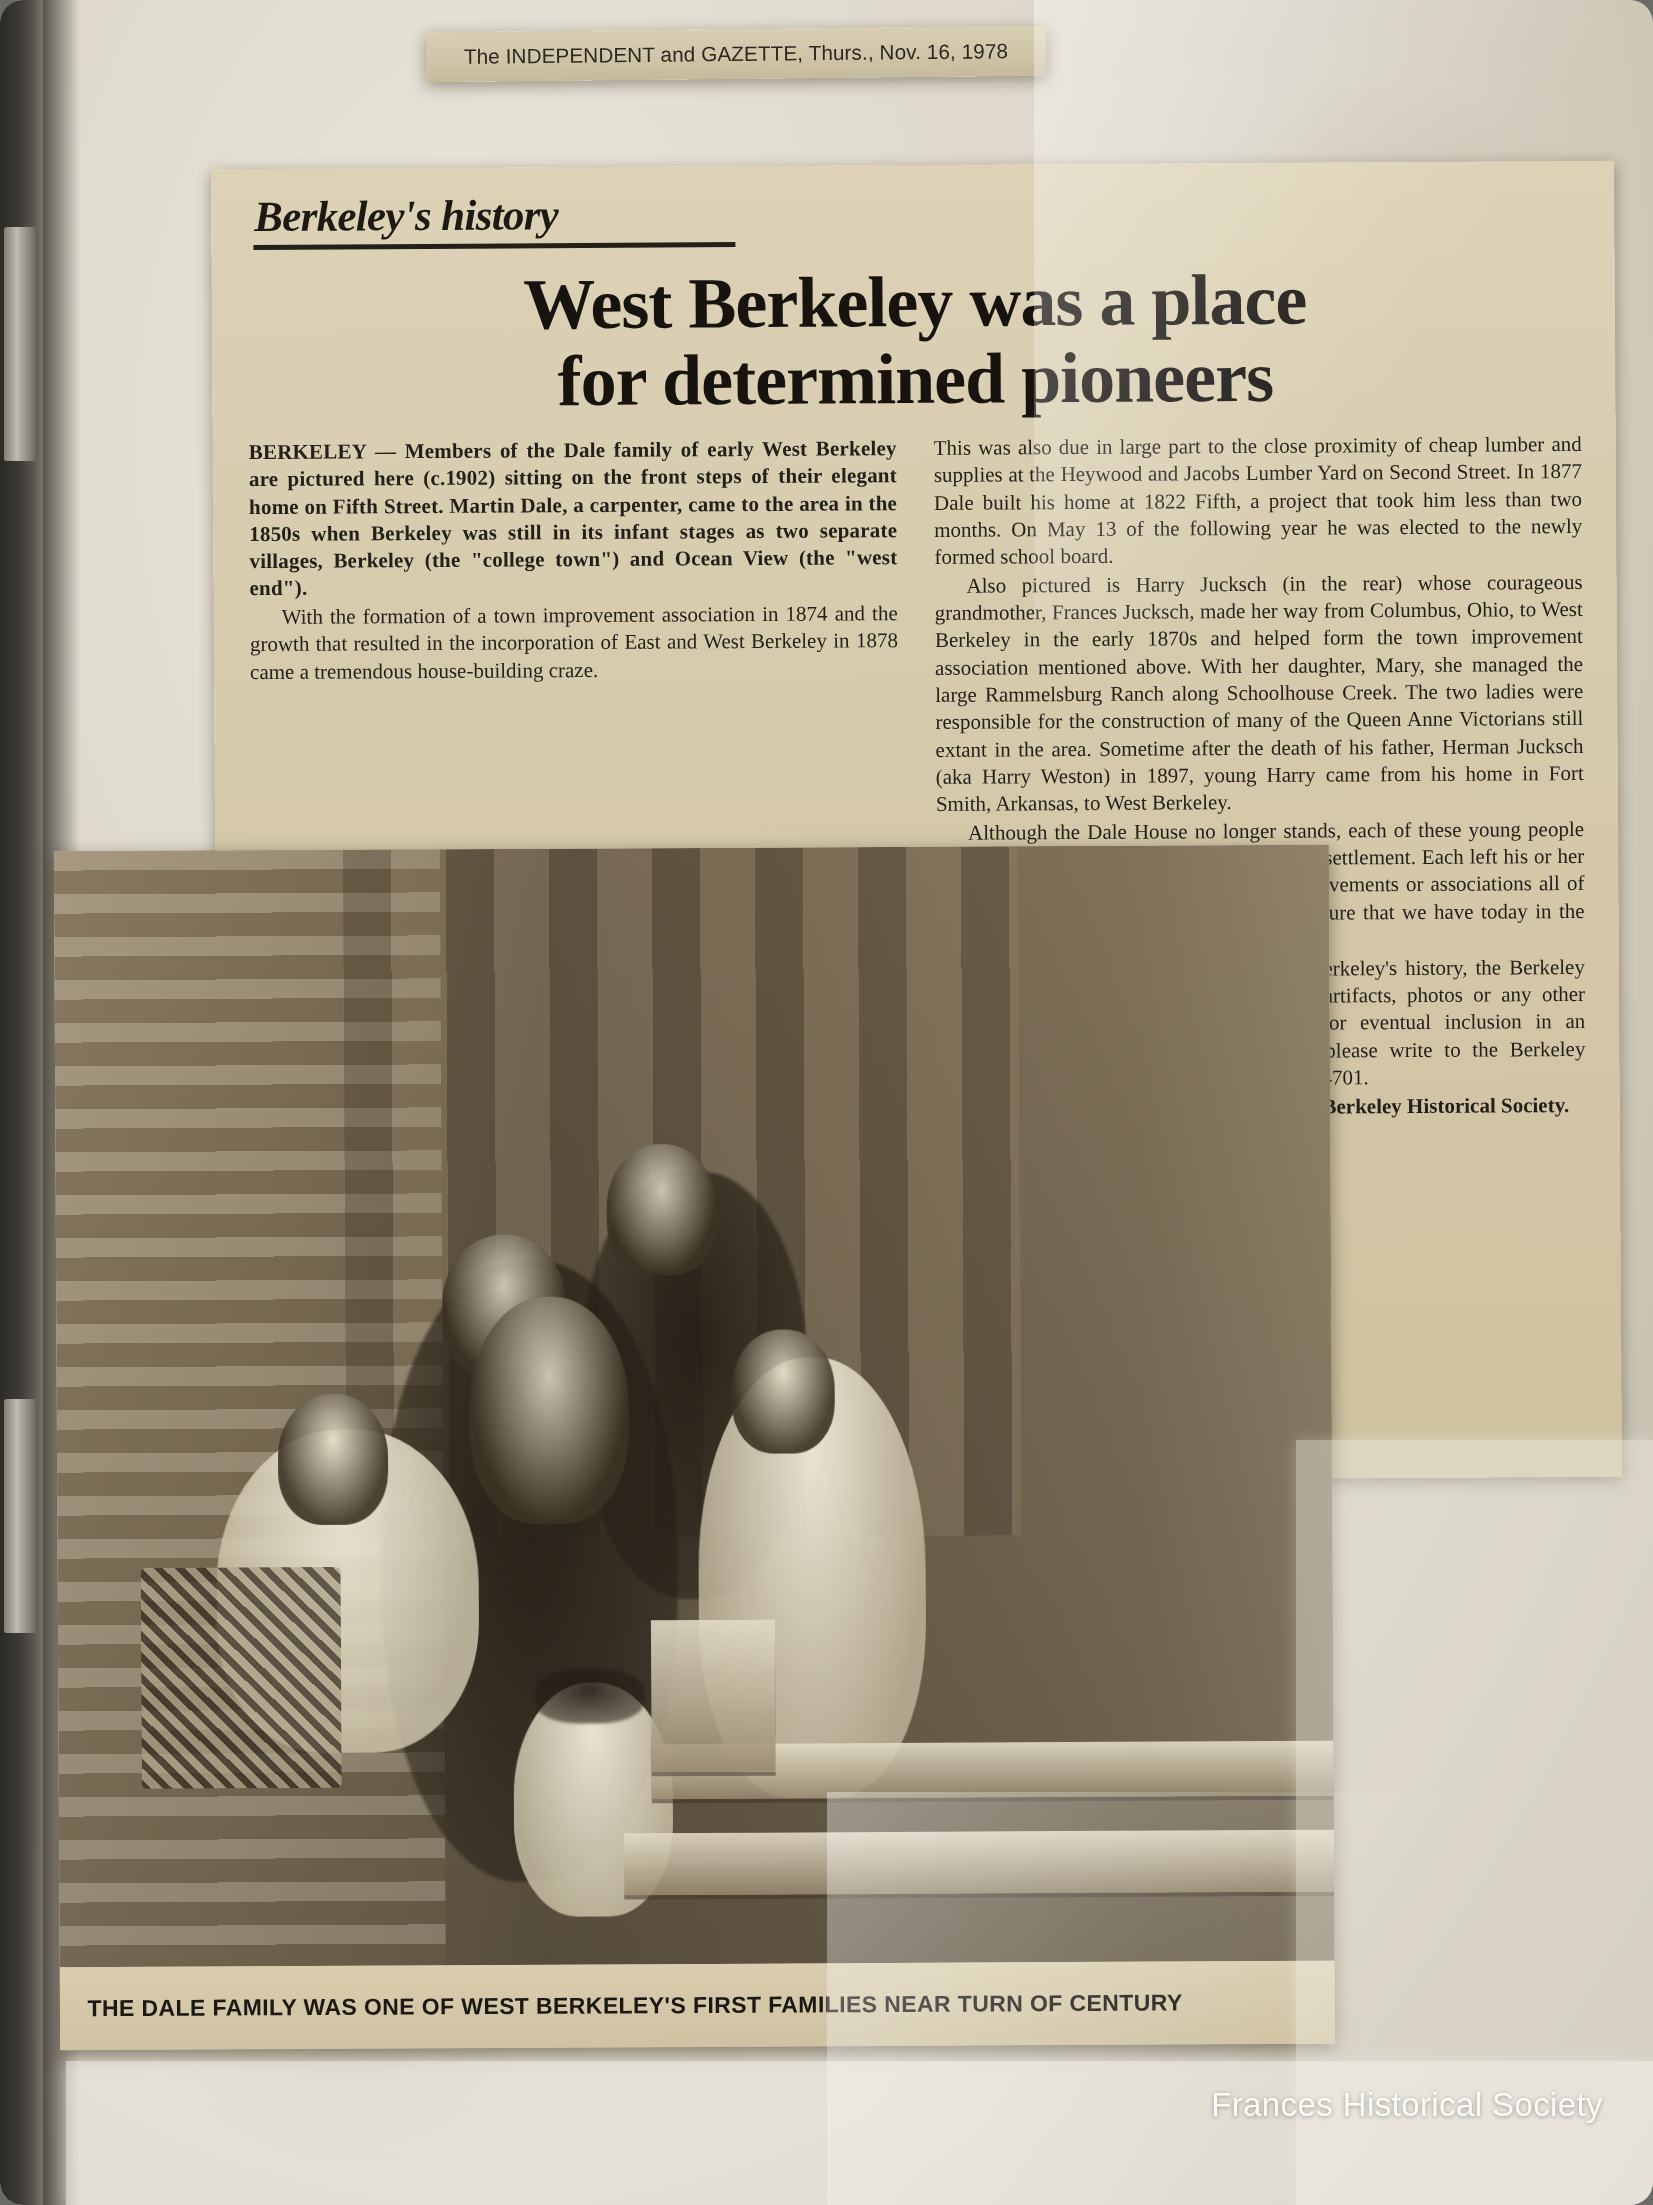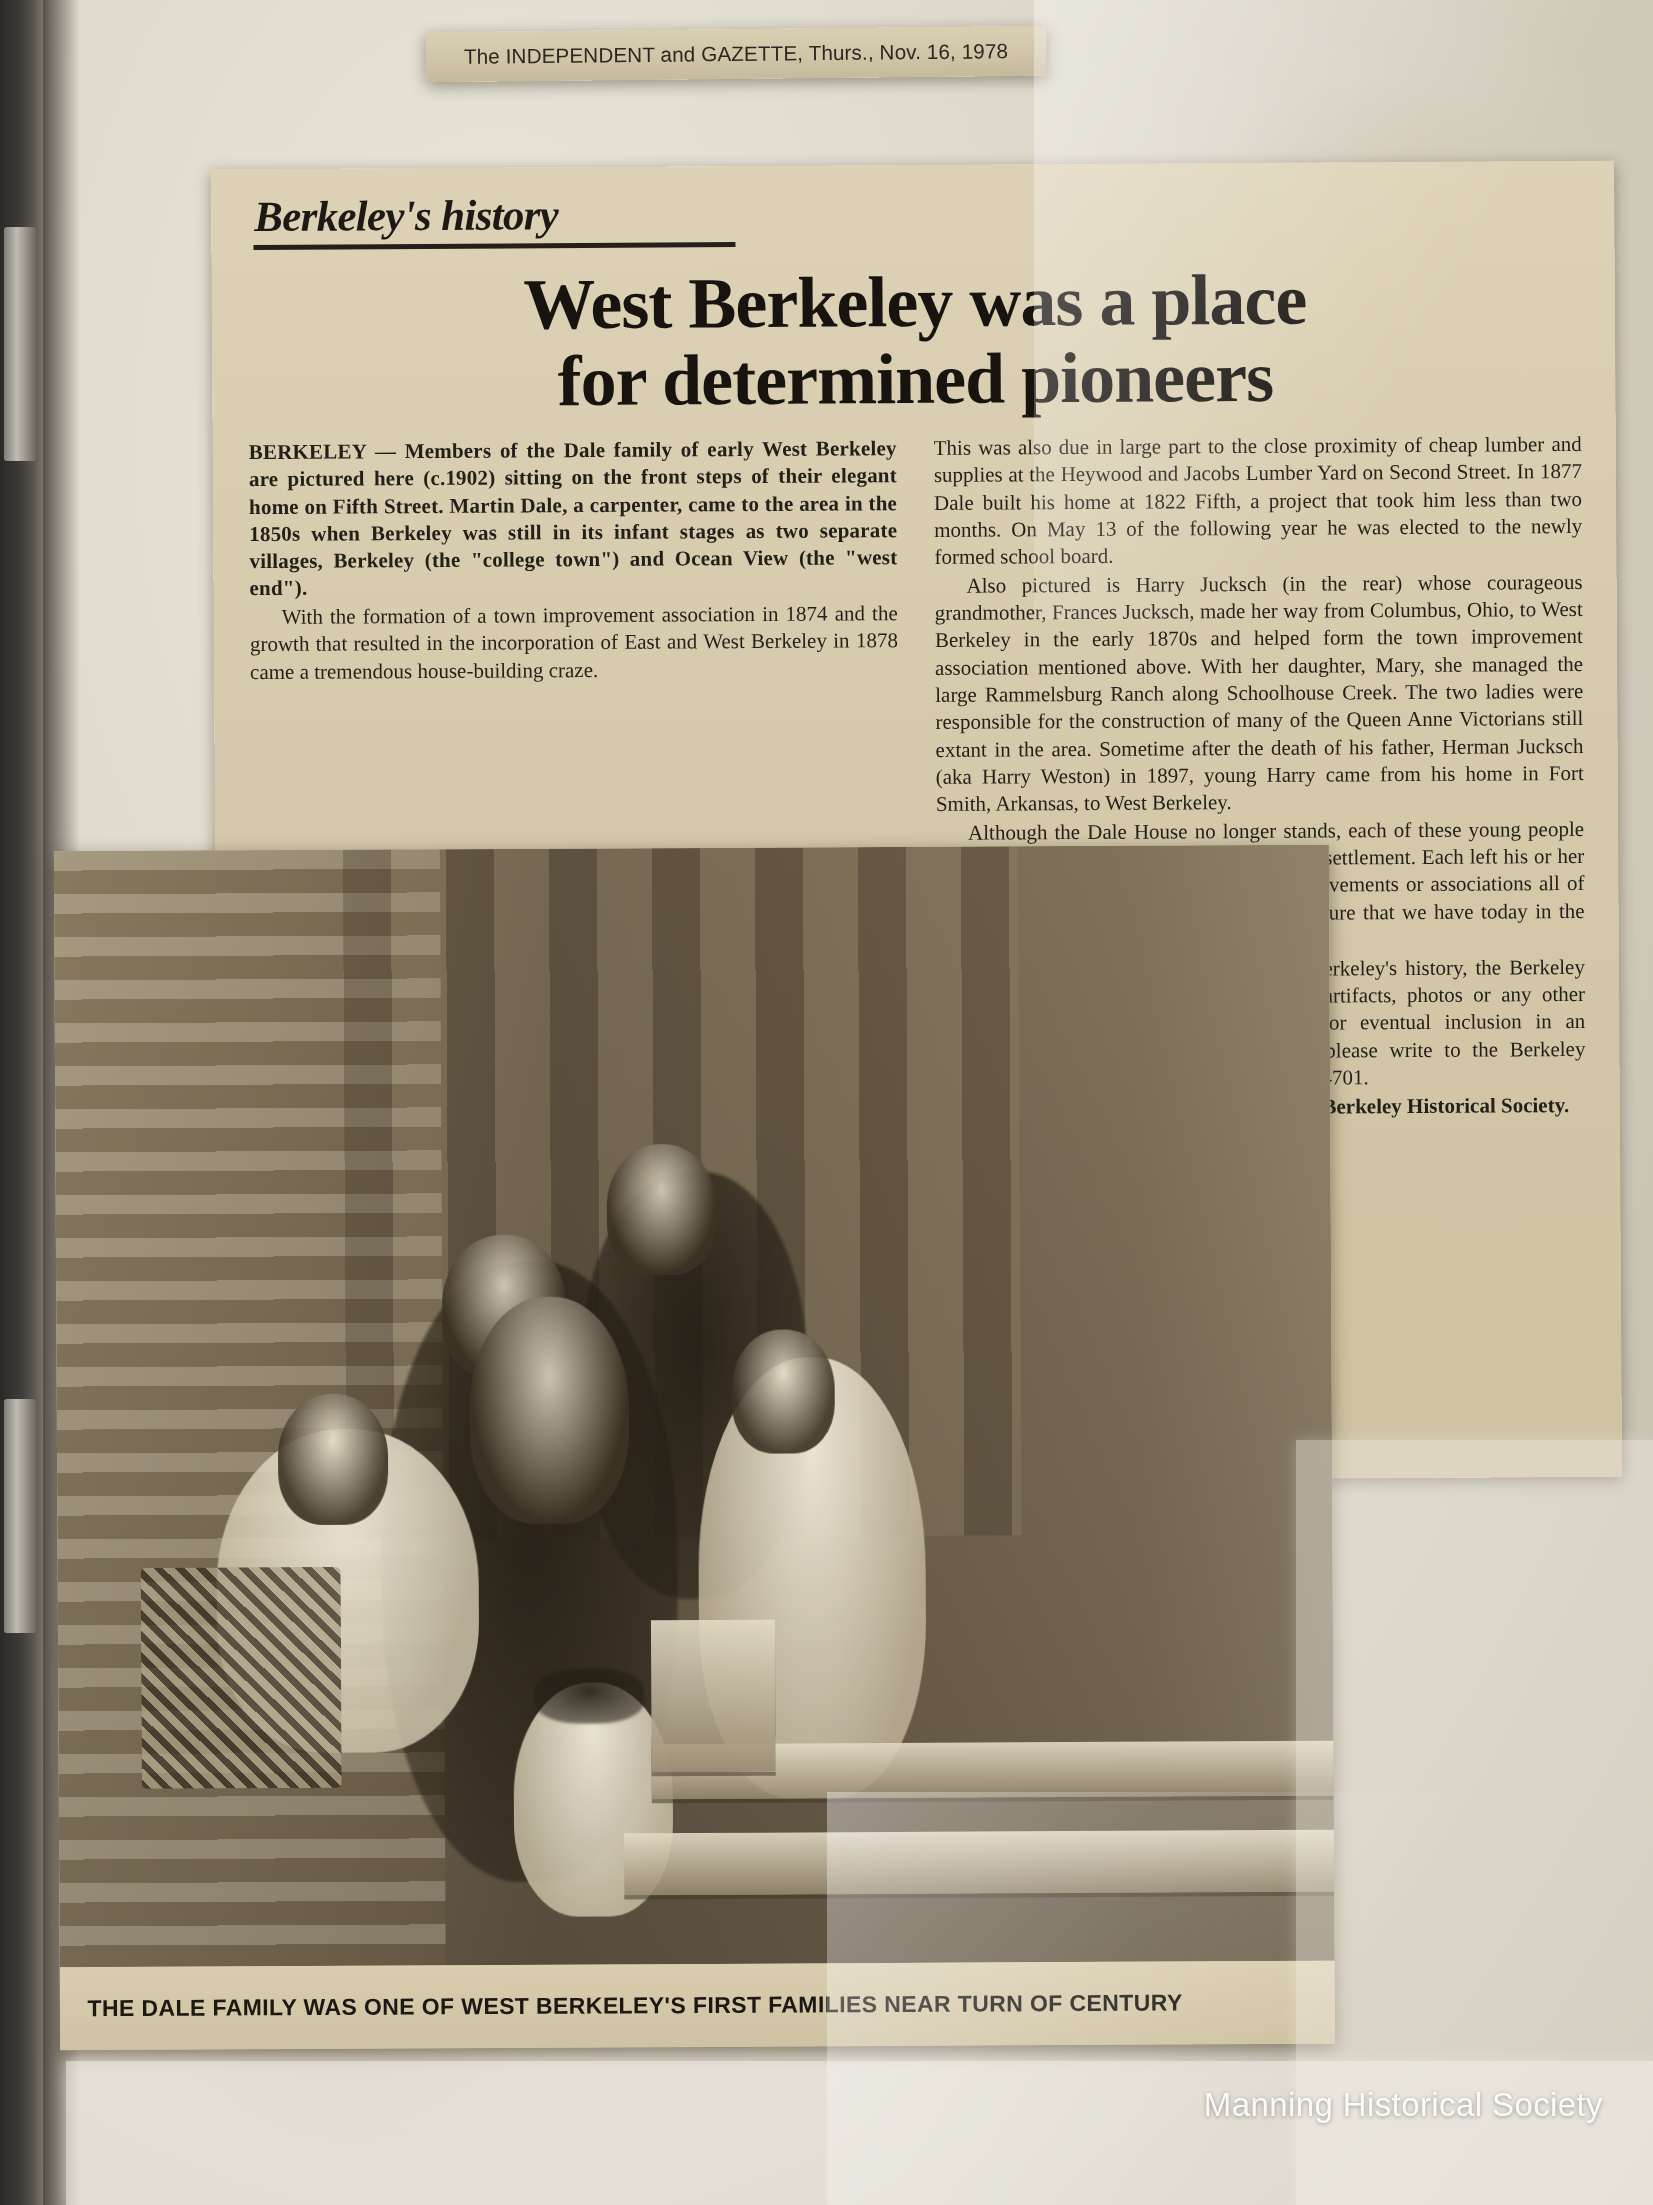--- a/index.html
+++ b/index.html
@@ -14,20 +14,21 @@
     font-family: "Liberation Serif", serif;
   }
 
   
   #page {
     position: absolute;
     inset: 0;
     background:
       radial-gradient(ellipse at 30% 20%, #e9e5da 0%, #ded9cc 35%, #cfc9ba 70%, #bdb6a6 100%);
     overflow: hidden;
+    border-radius: 23px;
   }
   
   #binder-edge {
     position: absolute;
     left: 0; top: 0;
     width: 43px; height: 2205px;
     background: linear-gradient(90deg,#2c2a27 0%, #3c3936 45%, #55514b 75%, #7a746a 100%);
   }
   #binder-shadow {
     position: absolute;
@@ -350,15 +351,15 @@
       <div class="cap">THE DALE FAMILY WAS ONE OF WEST BERKELEY'S FIRST FAMILIES NEAR TURN OF CENTURY</div>
     </div>
   </div>
 
   <div class="overlay-sheet" style="left:1296px;top:1440px;width:358px;height:765px;"></div>
   <div class="overlay-sheet" style="left:66px;top:2061px;width:1588px;height:145px;background:rgba(246,243,236,.55);"></div>
 
   <div class="sheen" style="left:1034px;top:0;width:620px;height:620px;"></div>
   <div class="sheen" style="left:827px;top:1792px;width:827px;height:413px;"></div>
 
-  <div id="watermark">Manning Historical Society</div>
+  <div id="watermark">Frances Historical Society</div>
 </div>
 
 
 </body></html>

